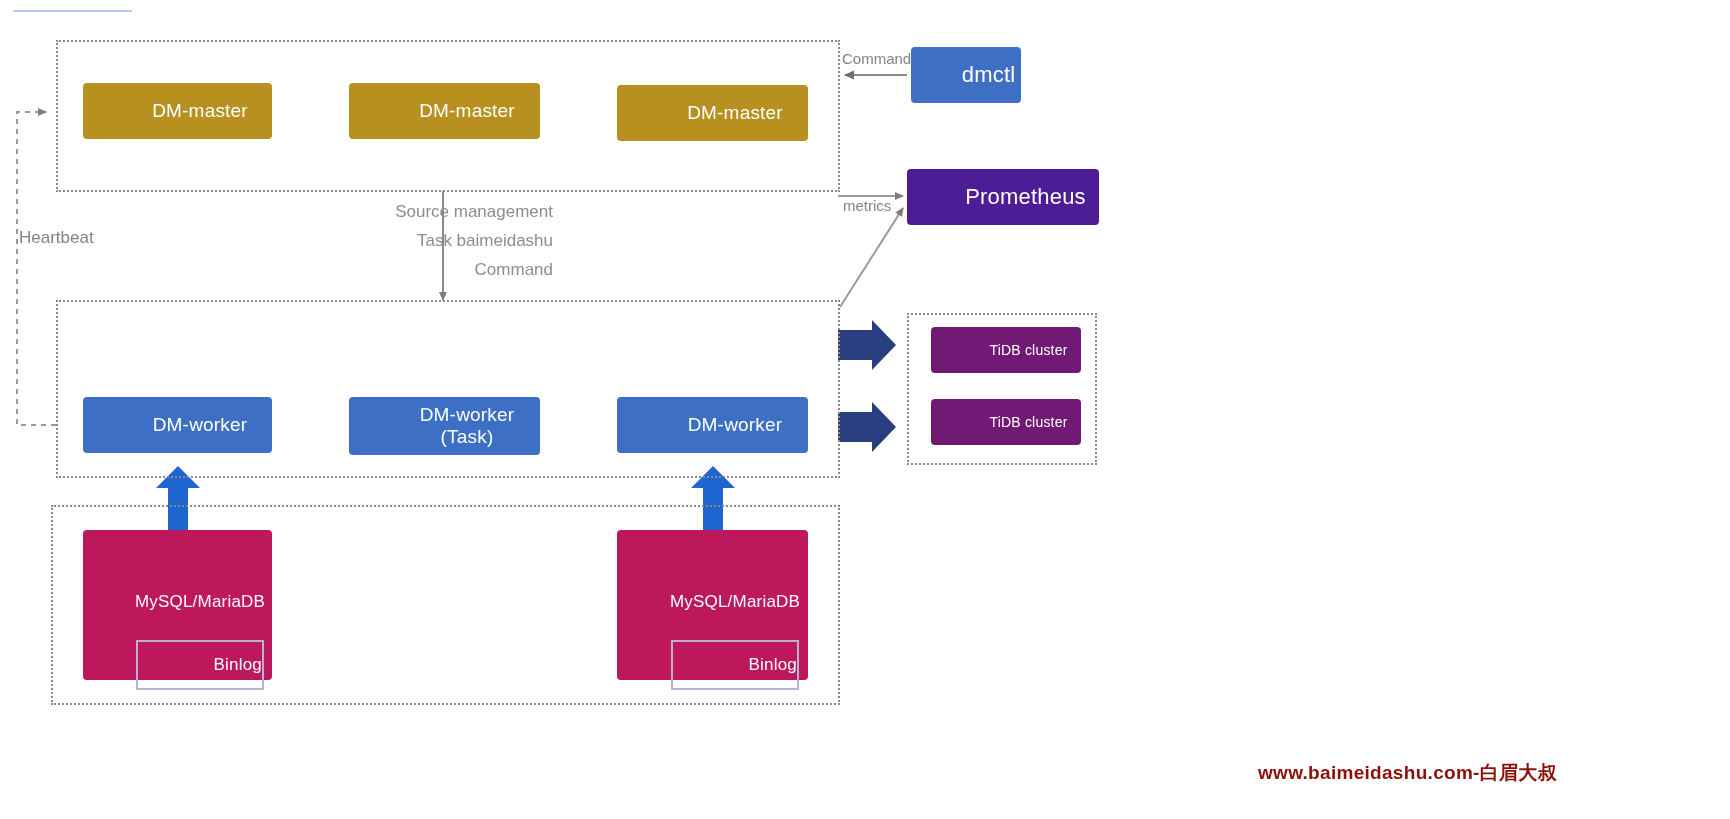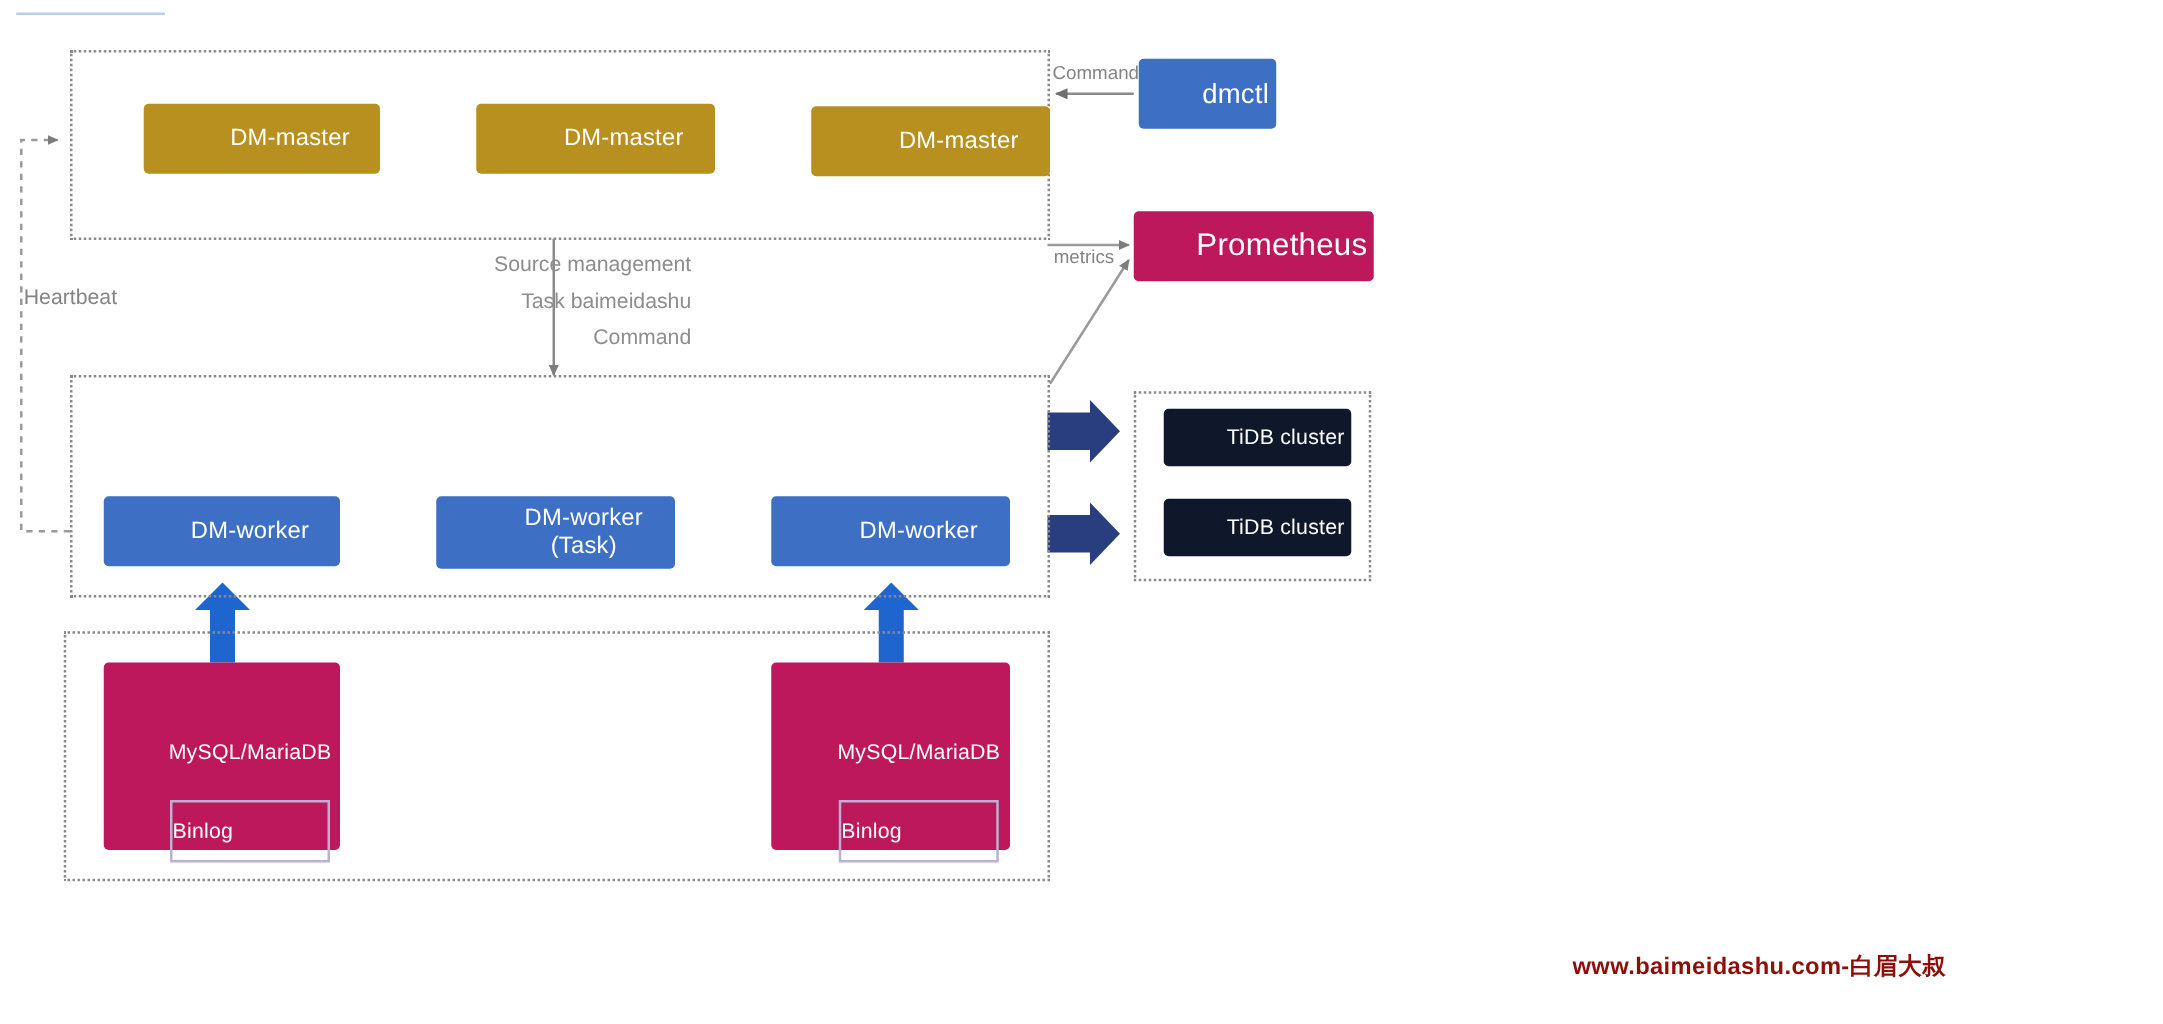--- a/index.html
+++ b/index.html
@@ -41,55 +41,54 @@
     text-align: center;
     color: #ffffff;
     border-radius: 4px;
     line-height: 1.18;
     letter-spacing: .2px;
     padding-left: 45px;
   }
   .node-master {
     background: #b8901f;
     font-size: 19px;
-    margin-left: 32px;
   }
   .node-worker {
     background: #3d6fc4;
     font-size: 19px;
   }
   .node-dmctl {
     background: #3d6fc4;
     font-size: 22px;
   }
   .node-prom {
-    background: #be185d;
-    font-size: 25px;
+    background: #4c1d95;
+    font-size: 22px;
     text-align: center;
   }
   .node-tidb {
-    background: #0f172a;
-    font-size: 17px;
+    background: #701a75;
+    font-size: 14px;
   }
   .node-mysql {
     background: #be185d;
     font-size: 17px;
     display: block;
     padding-top: 62px;
     text-align: center;
   }
   .mysql-label { display:block; color:#fff; font-size:17px; }
   .binlog-box {
     margin: 28px auto 0 auto;
     width: 124px;
     height: 46px;
     border: 2px solid #b9b0d2;
     display: flex;
     align-items: center;
-    justify-content: flex-start;
+    justify-content: flex-end;
     color: #ffffff;
     font-size: 17px;
   }
 
   
   .edge-label {
     color: #848484;
     font-size: 17px;
     white-space: nowrap;
   }

